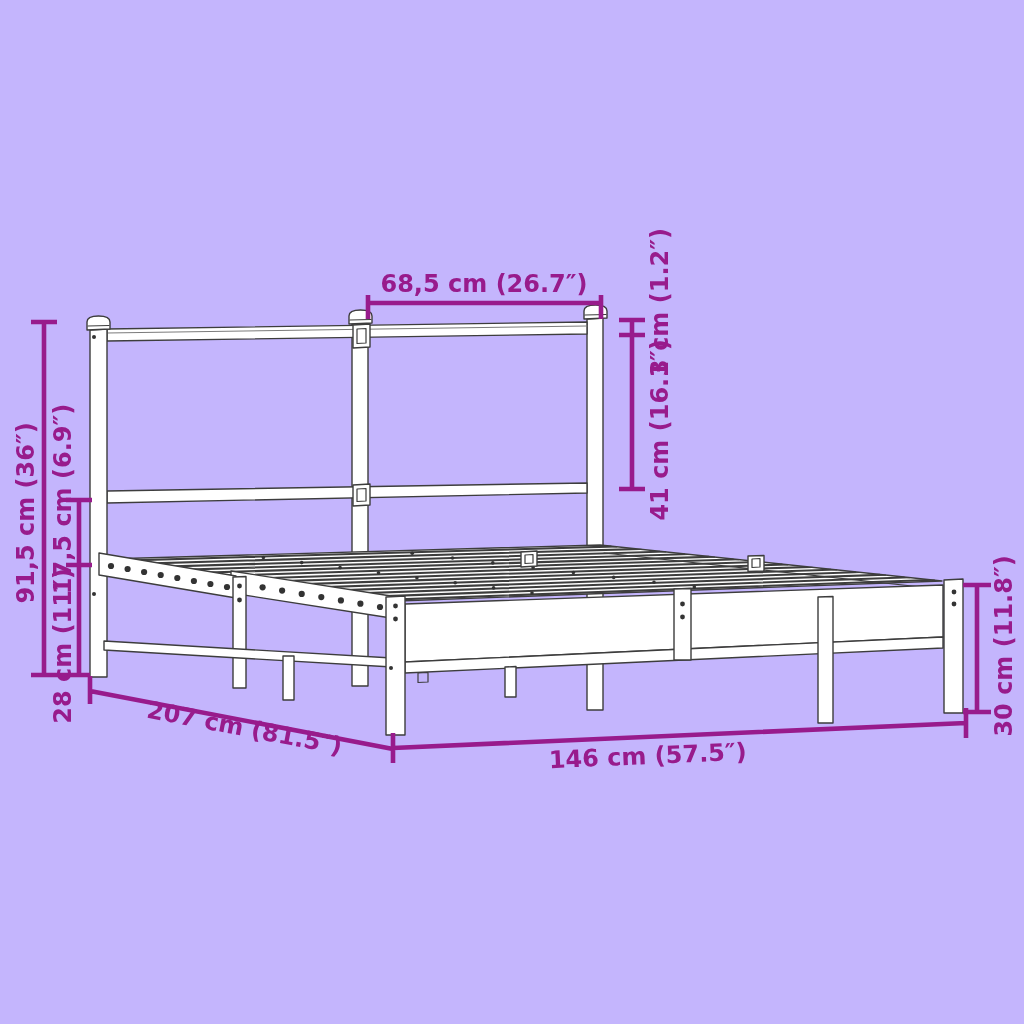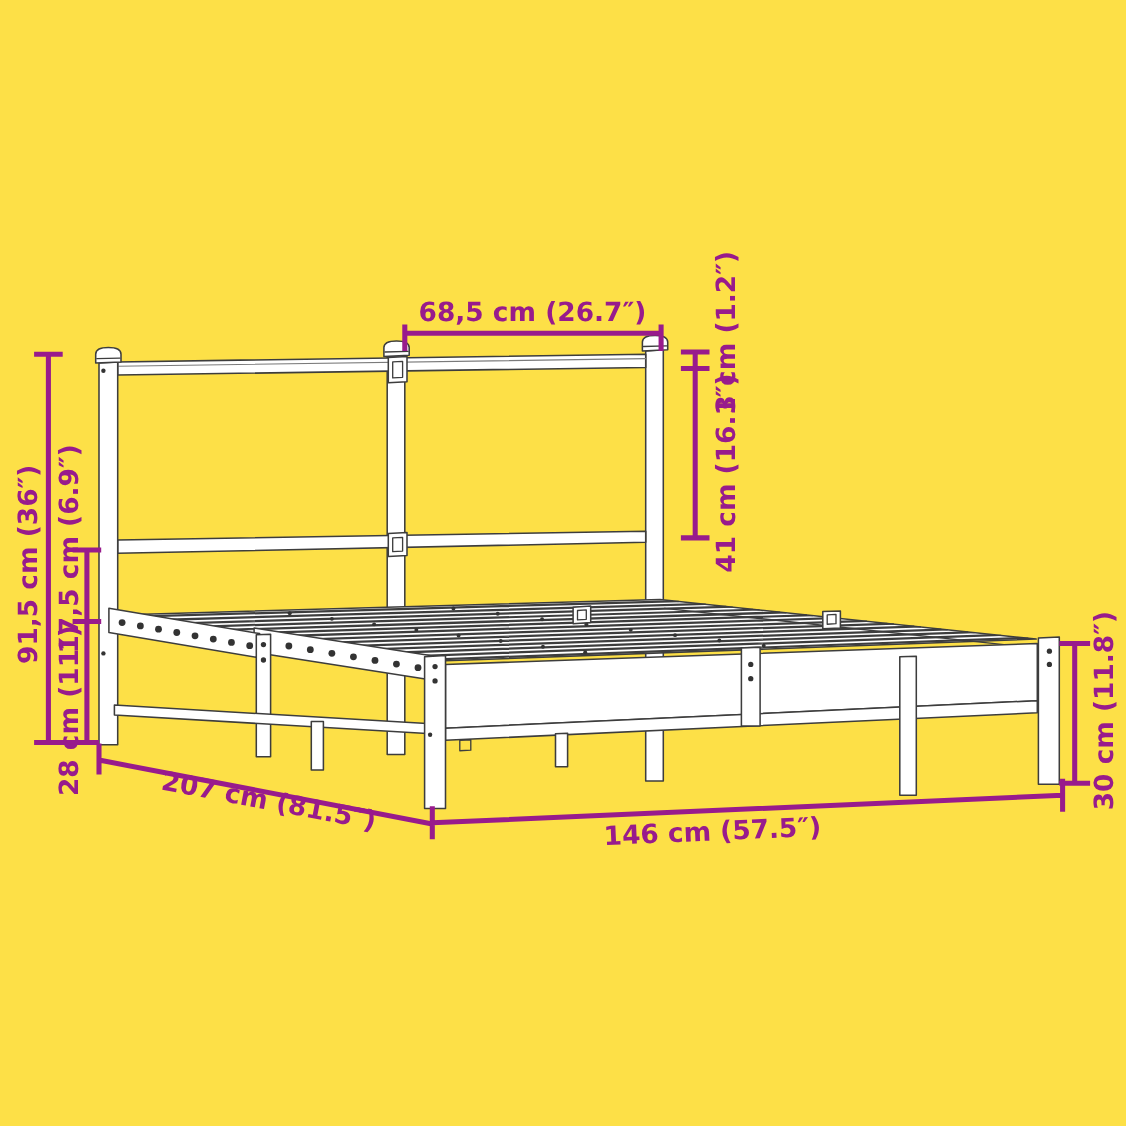--- a/index.html
+++ b/index.html
@@ -1,16 +1,16 @@
 <!DOCTYPE html>
 <html><head>
 <meta charset="utf-8">
 <style>
   html,body{margin:0;padding:0;background:#ffffff;}
-  .stage{position:relative;width:1024px;height:1024px;background:#fde047;overflow:hidden;}
+  .stage{position:relative;width:1024px;height:1024px;background:#c4b5fd;overflow:hidden;}
   svg{display:block;}
   .art path,.art rect,.art line{stroke:#3d3d3d;stroke-width:1.4;fill:#ffffff;stroke-linejoin:round;stroke-linecap:round;}
   .art .thin{fill:none;stroke-width:1.2;}
   .art .lite{fill:none;stroke:#7a7a7a;stroke-width:1;}
   .art circle.dot{fill:#333;stroke:none;}
   .dims path{stroke:#981b8c;stroke-width:4.6;fill:none;stroke-linecap:butt;}
   .dims text{fill:#981b8c;font:bold 24px "DejaVu Sans",sans-serif;text-anchor:middle;}
 </style>
 </head>
 <body>

